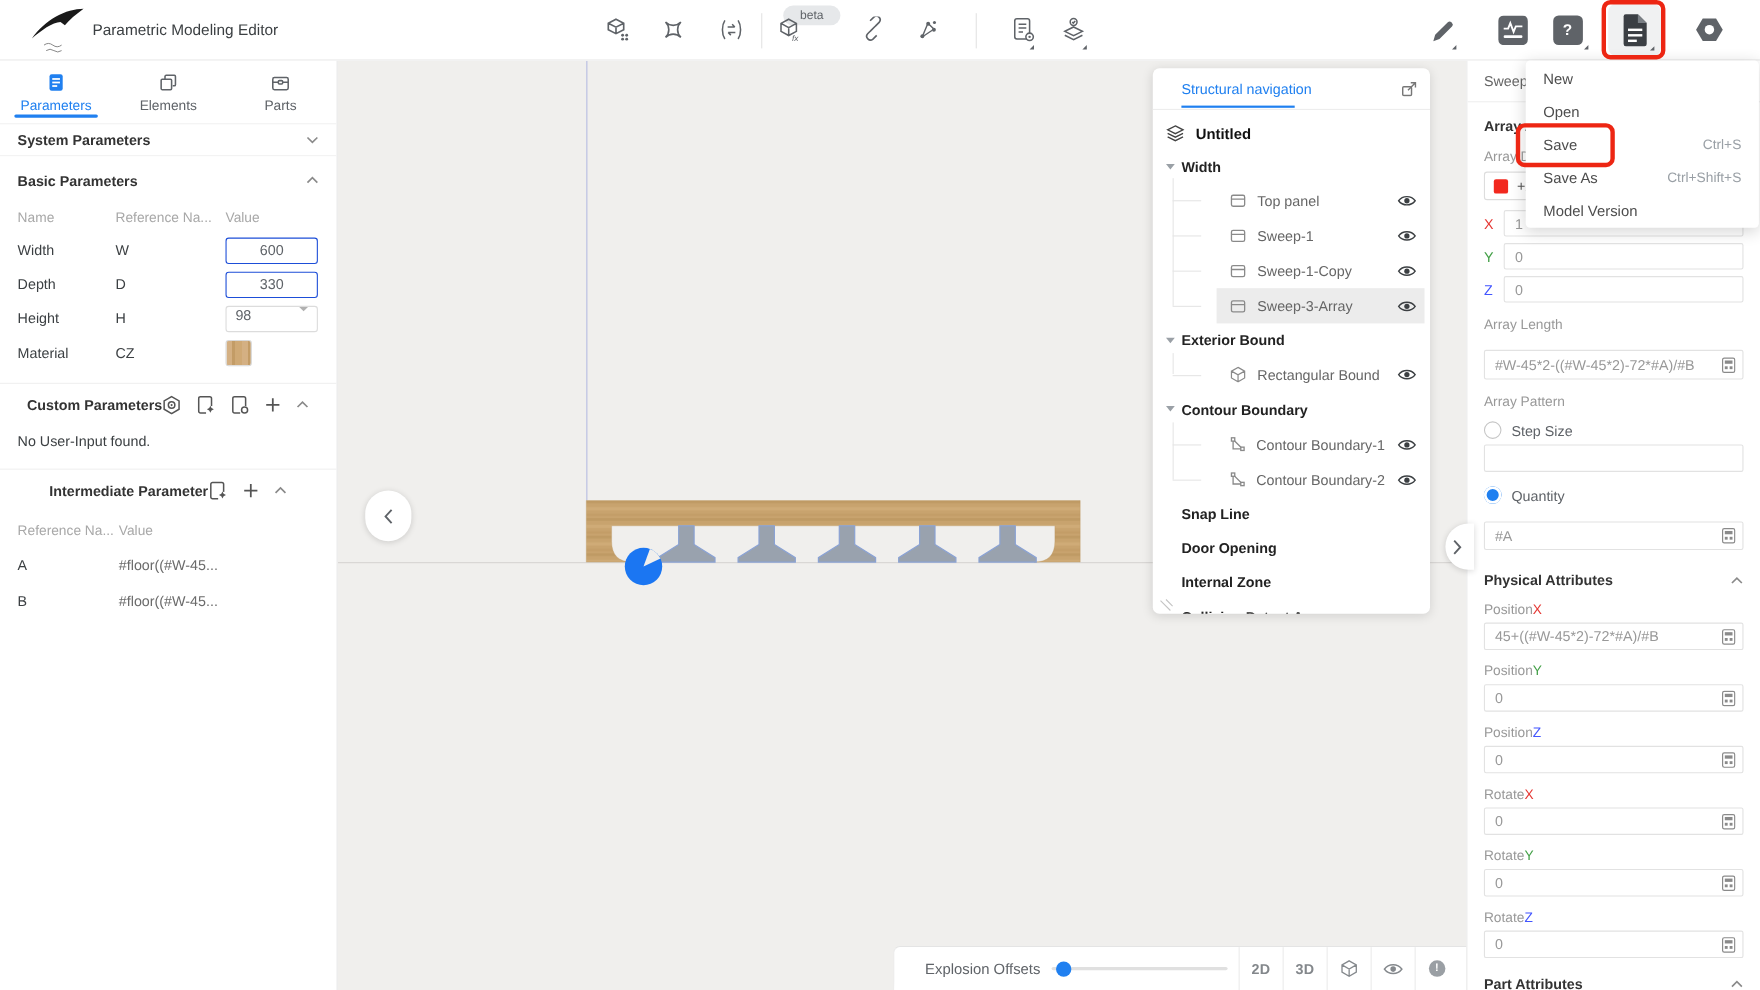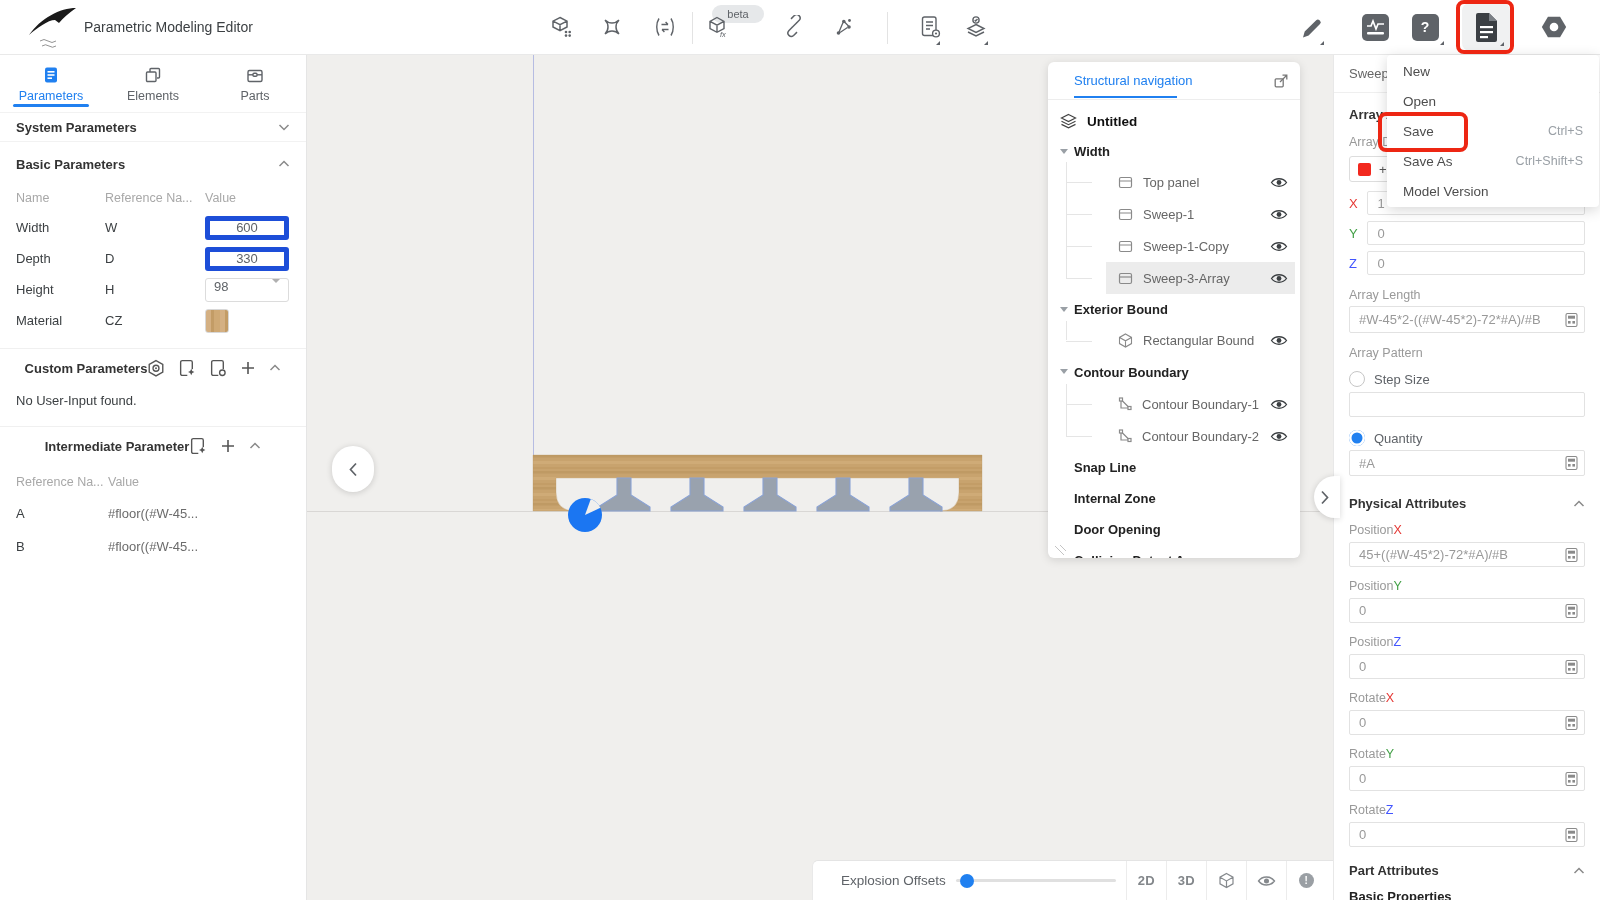--- a/index.html
+++ b/index.html
@@ -32,21 +32,21 @@
   .tab.active { color:#2080f0; }
   .tab.active::after { content:''; position:absolute; left:13%; right:13%; bottom:5px; height:3px; background:#2080f0; border-radius:2px; }
   .sec-row { display:flex; align-items:center; justify-content:space-between; padding:0 16px; }
   .sys-row { height:30px; border-top:1px solid #f2f2f2; border-bottom:1px solid #f2f2f2; }
   .sec-title { font-size:13px; font-weight:600; color:#333; }
   .lp-pad { padding:0 16px; }
   .basic-head { height:40px; display:flex; align-items:center; justify-content:space-between; margin-top:2px; }
   .pgrid { display:grid; grid-template-columns:89px 100px 1fr; align-items:center; }
   .pgrid-h { height:28px; color:#a8a8a8; font-size:12.5px; }
   .pgrid-r { height:31px; font-size:13px; color:#3c4043; }
-  .val-input { width:84px; height:24px; border:5px solid #1d4ed8; border-radius:3px; font-size:13px; color:#5f6368;
+  .val-input { width:84px; height:24px; border:1px solid #1d4ed8; border-radius:3px; font-size:13px; color:#5f6368;
     text-align:center; background:#fff; font-family:"Liberation Sans",sans-serif; }
   .val-select { width:84px; height:24px; border:1px solid #dcdcdc; border-radius:3px; display:flex; 
     padding:0 8px; font-size:13px; color:#5f6368; cursor:pointer; }
   .sel-caret { margin-left:auto; width:0; height:0; border-left:4px solid transparent; border-right:4px solid transparent; border-top:4px solid #b0b0b0; }
   .swatch { width:24px; height:24px; border:1px solid #d8d8d8; border-radius:3px;
     background:repeating-linear-gradient(90deg,#d4b083 0 5px,#c39c66 5px 8px,#cfa975 8px 14px); }
   .custom-sec { border-top:1px solid #f0f0f0; margin-top:12px; }
   .icon-row { display:flex; align-items:center; gap:13px; }
   .empty-text { font-size:13px; color:#3c4043; margin:6px 0 18px 0; }
   .inter-sec { border-top:1px solid #f0f0f0; }
@@ -93,21 +93,21 @@
   .rp-sec-title { font-size:13px; font-weight:600; color:#333; margin-top:4px; }
   .rp-label { font-size:12.5px; color:#999; margin-top:13px; }
   .dir-box { margin-top:7px; width:112px; height:26px; border:1px solid #ddd; border-radius:3px; display:flex; align-items:center;
     gap:8px; padding-left:8px; font-size:13px; color:#555; cursor:pointer; }
   .dir-swatch { width:13px; height:13px; background:#f2281e; border-radius:2px; }
   .axis-row { display:flex; align-items:center; margin-top:6px; }
   .axis-row .axl { width:20px; font-size:13px; }
   .ax-x { color:#e53935; } .ax-y { color:#43a047; } .ax-z { color:#4255ff; }
   .rp-input, .iw input { height:24px; width:100%; border:1px solid #e2e2e2; border-radius:2px; font-size:13px; color:#999;
     padding-left:9px; background:#fff; font-family:"Liberation Sans",sans-serif; }
-  .iw { position:relative; margin-top:4px; height:27px; }
+  .iw { position:relative; margin-top:16px; height:27px; }
   .iw input { height:100%; padding-right:24px; }
   .iw .calc { position:absolute; right:7px; top:50%; transform:translateY(-50%); }
   .radio-row { display:flex; align-items:center; margin-top:11px; }
   .radio { width:16px; height:16px; border-radius:50%; background:#fff; border:1.5px solid #c6c6c6; }
   .radio.on { border:none; background:#2080f0; box-shadow:inset 0 0 0 2.5px #fff; }
   .radio-label { margin-left:9px; font-size:13px; color:#5f6368; }
   .rp-head-row { display:flex; align-items:center; justify-content:space-between; margin-top:20px; }
   .field-label { font-size:12.5px; margin-top:12px; color:#999; }
   .iw.small { height:25px; margin-top:5px; }
   .basic-props { font-size:13px; font-weight:bold; color:#222; margin-top:11px; }
@@ -592,24 +592,24 @@
               <circle cx="9" cy="6.5" r="2.4" fill="#3c4043" stroke="none"></circle>
             </svg>
         </span>
       </div>
     </div>
 
     <div class="grp-row" style="height:31px">
       <span>Snap Line</span>
     </div>
     <div class="grp-row" style="height:31px">
+      <span>Door Opening</span>
+    </div>
+    <div class="grp-row" style="height:31px">
       <span>Internal Zone</span>
-    </div>
-    <div class="grp-row" style="height:31px">
-      <span>Door Opening</span>
     </div>
     <div class="grp-row" style="height:31px">
       <span>Collision Detect Area</span>
     </div>
   </div>
   <span class="np-resize">
     <svg width="14" height="14" viewBox="0 0 14 14" stroke="#c4c4c4" stroke-width="1">
         <path d="M2,4 L11,13 M7,3 L13,9" fill="none"></path>
       </svg>
   </span>

